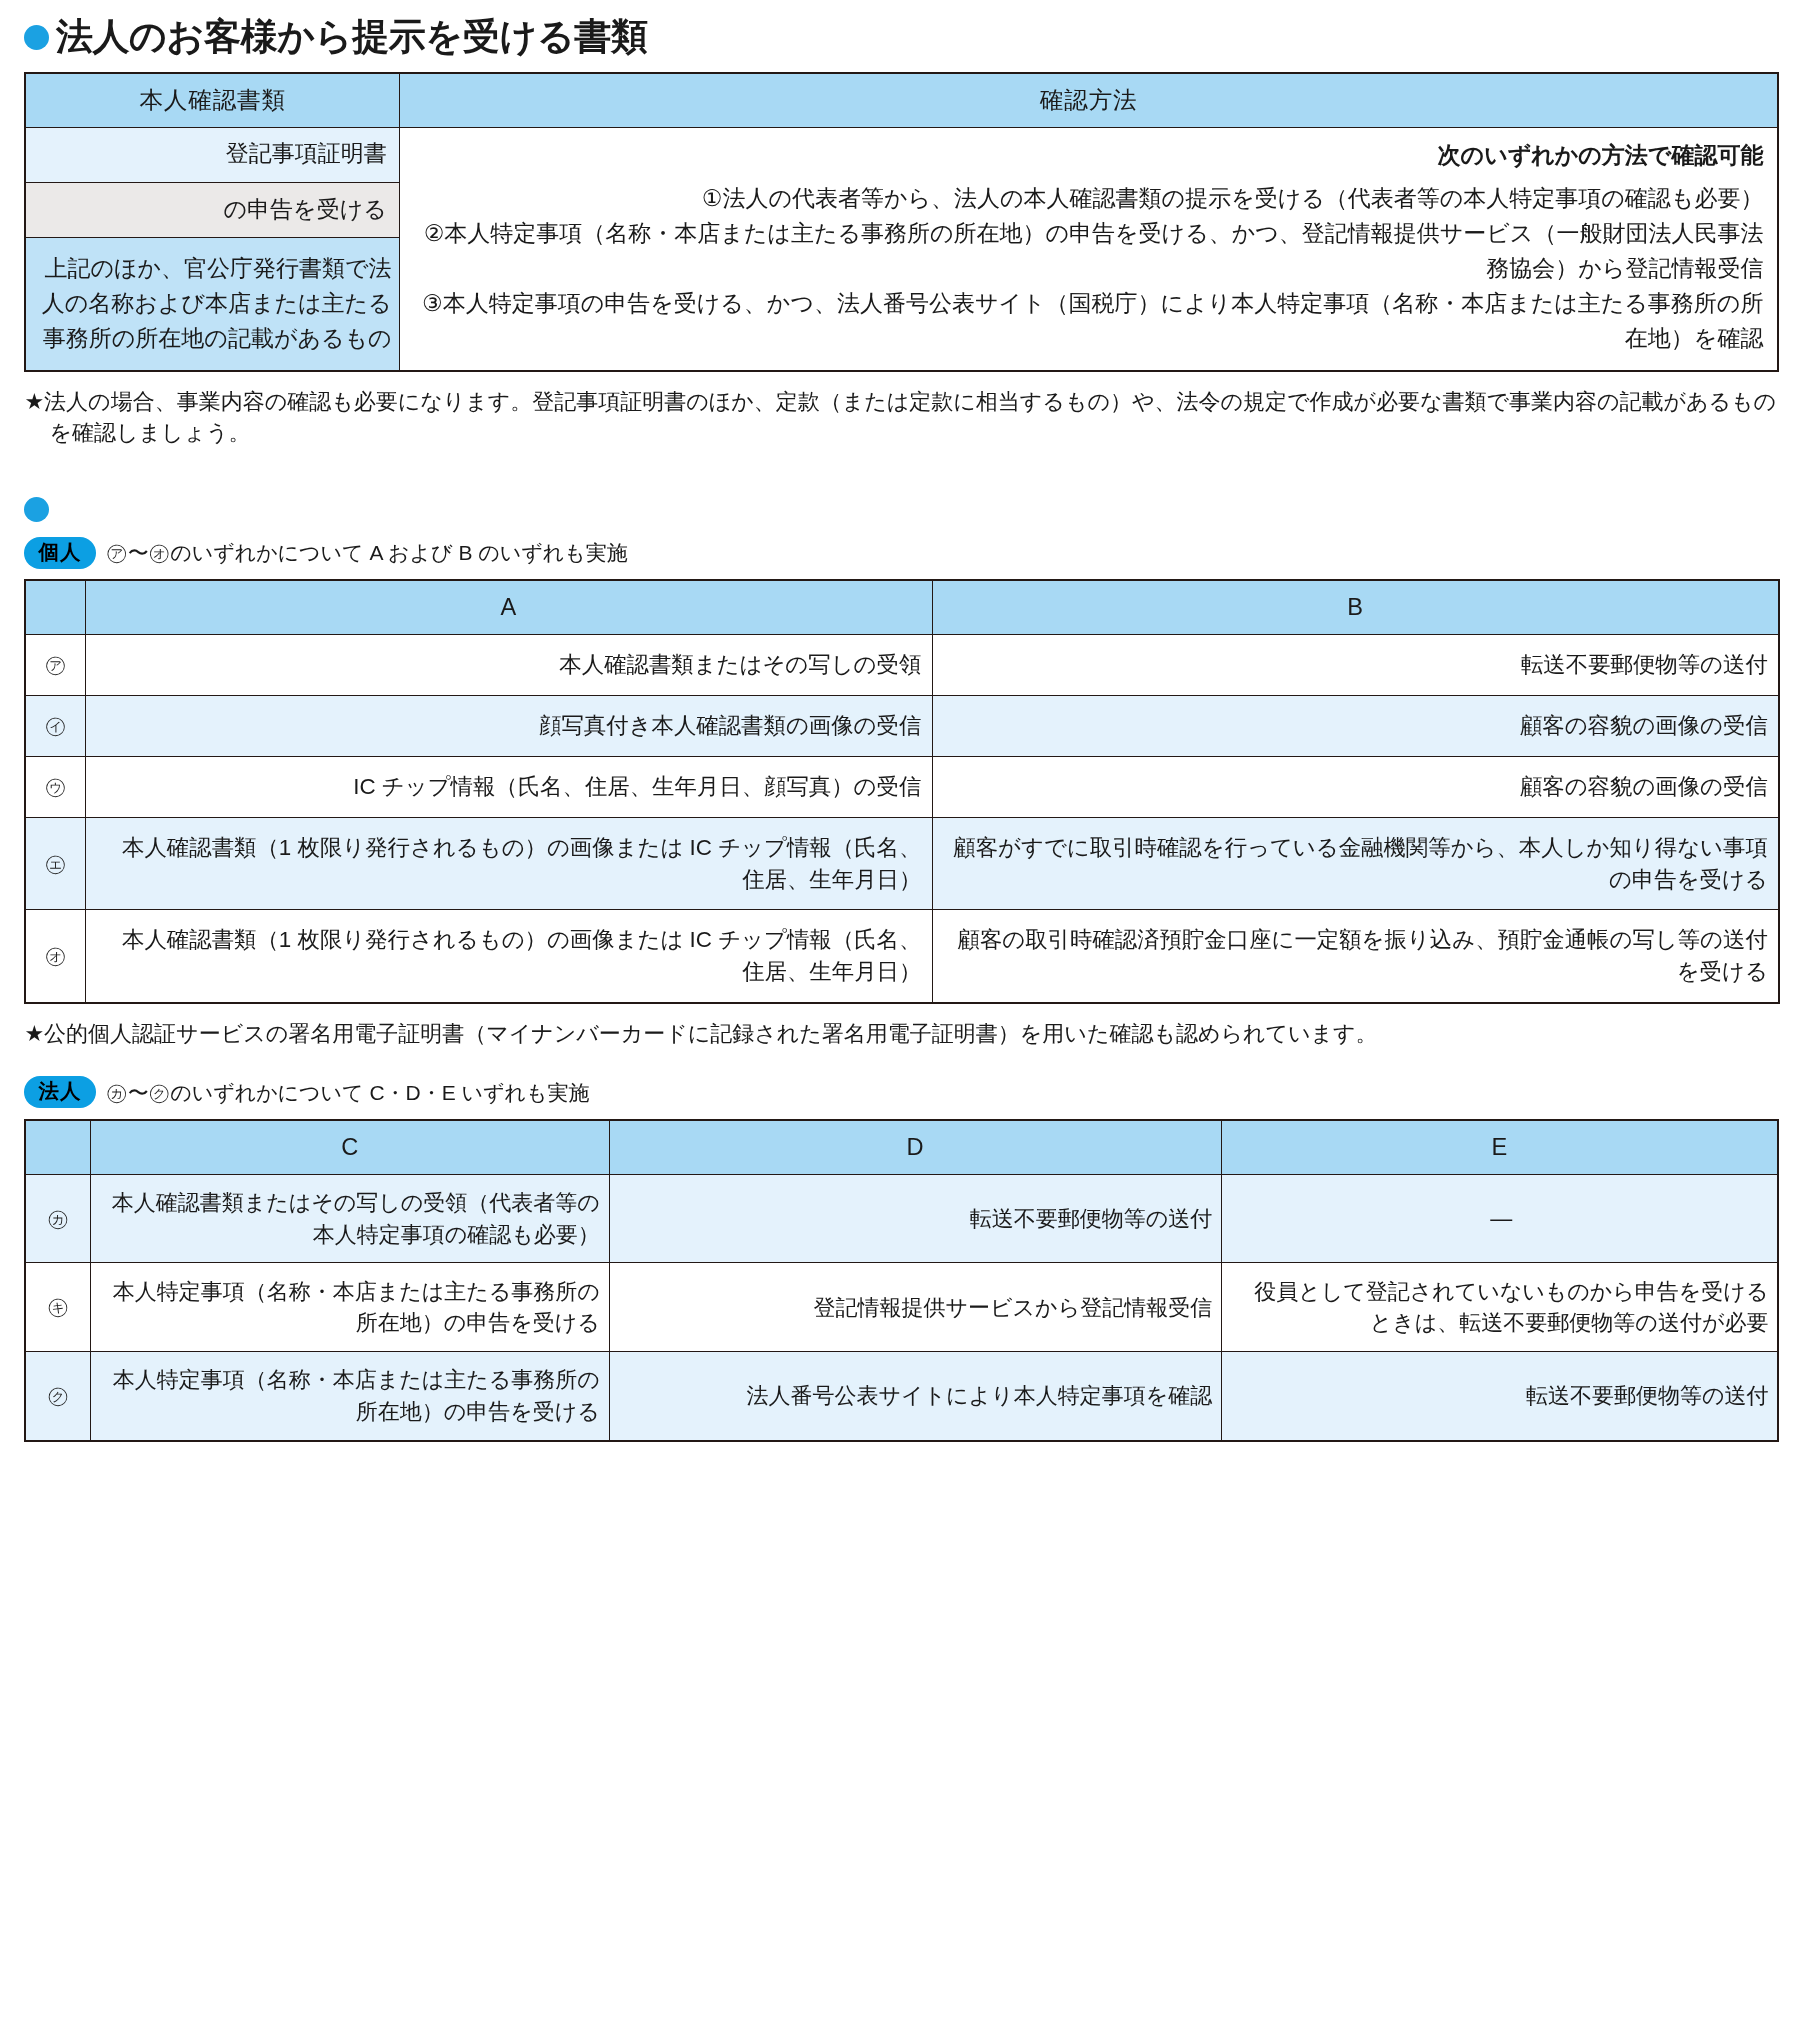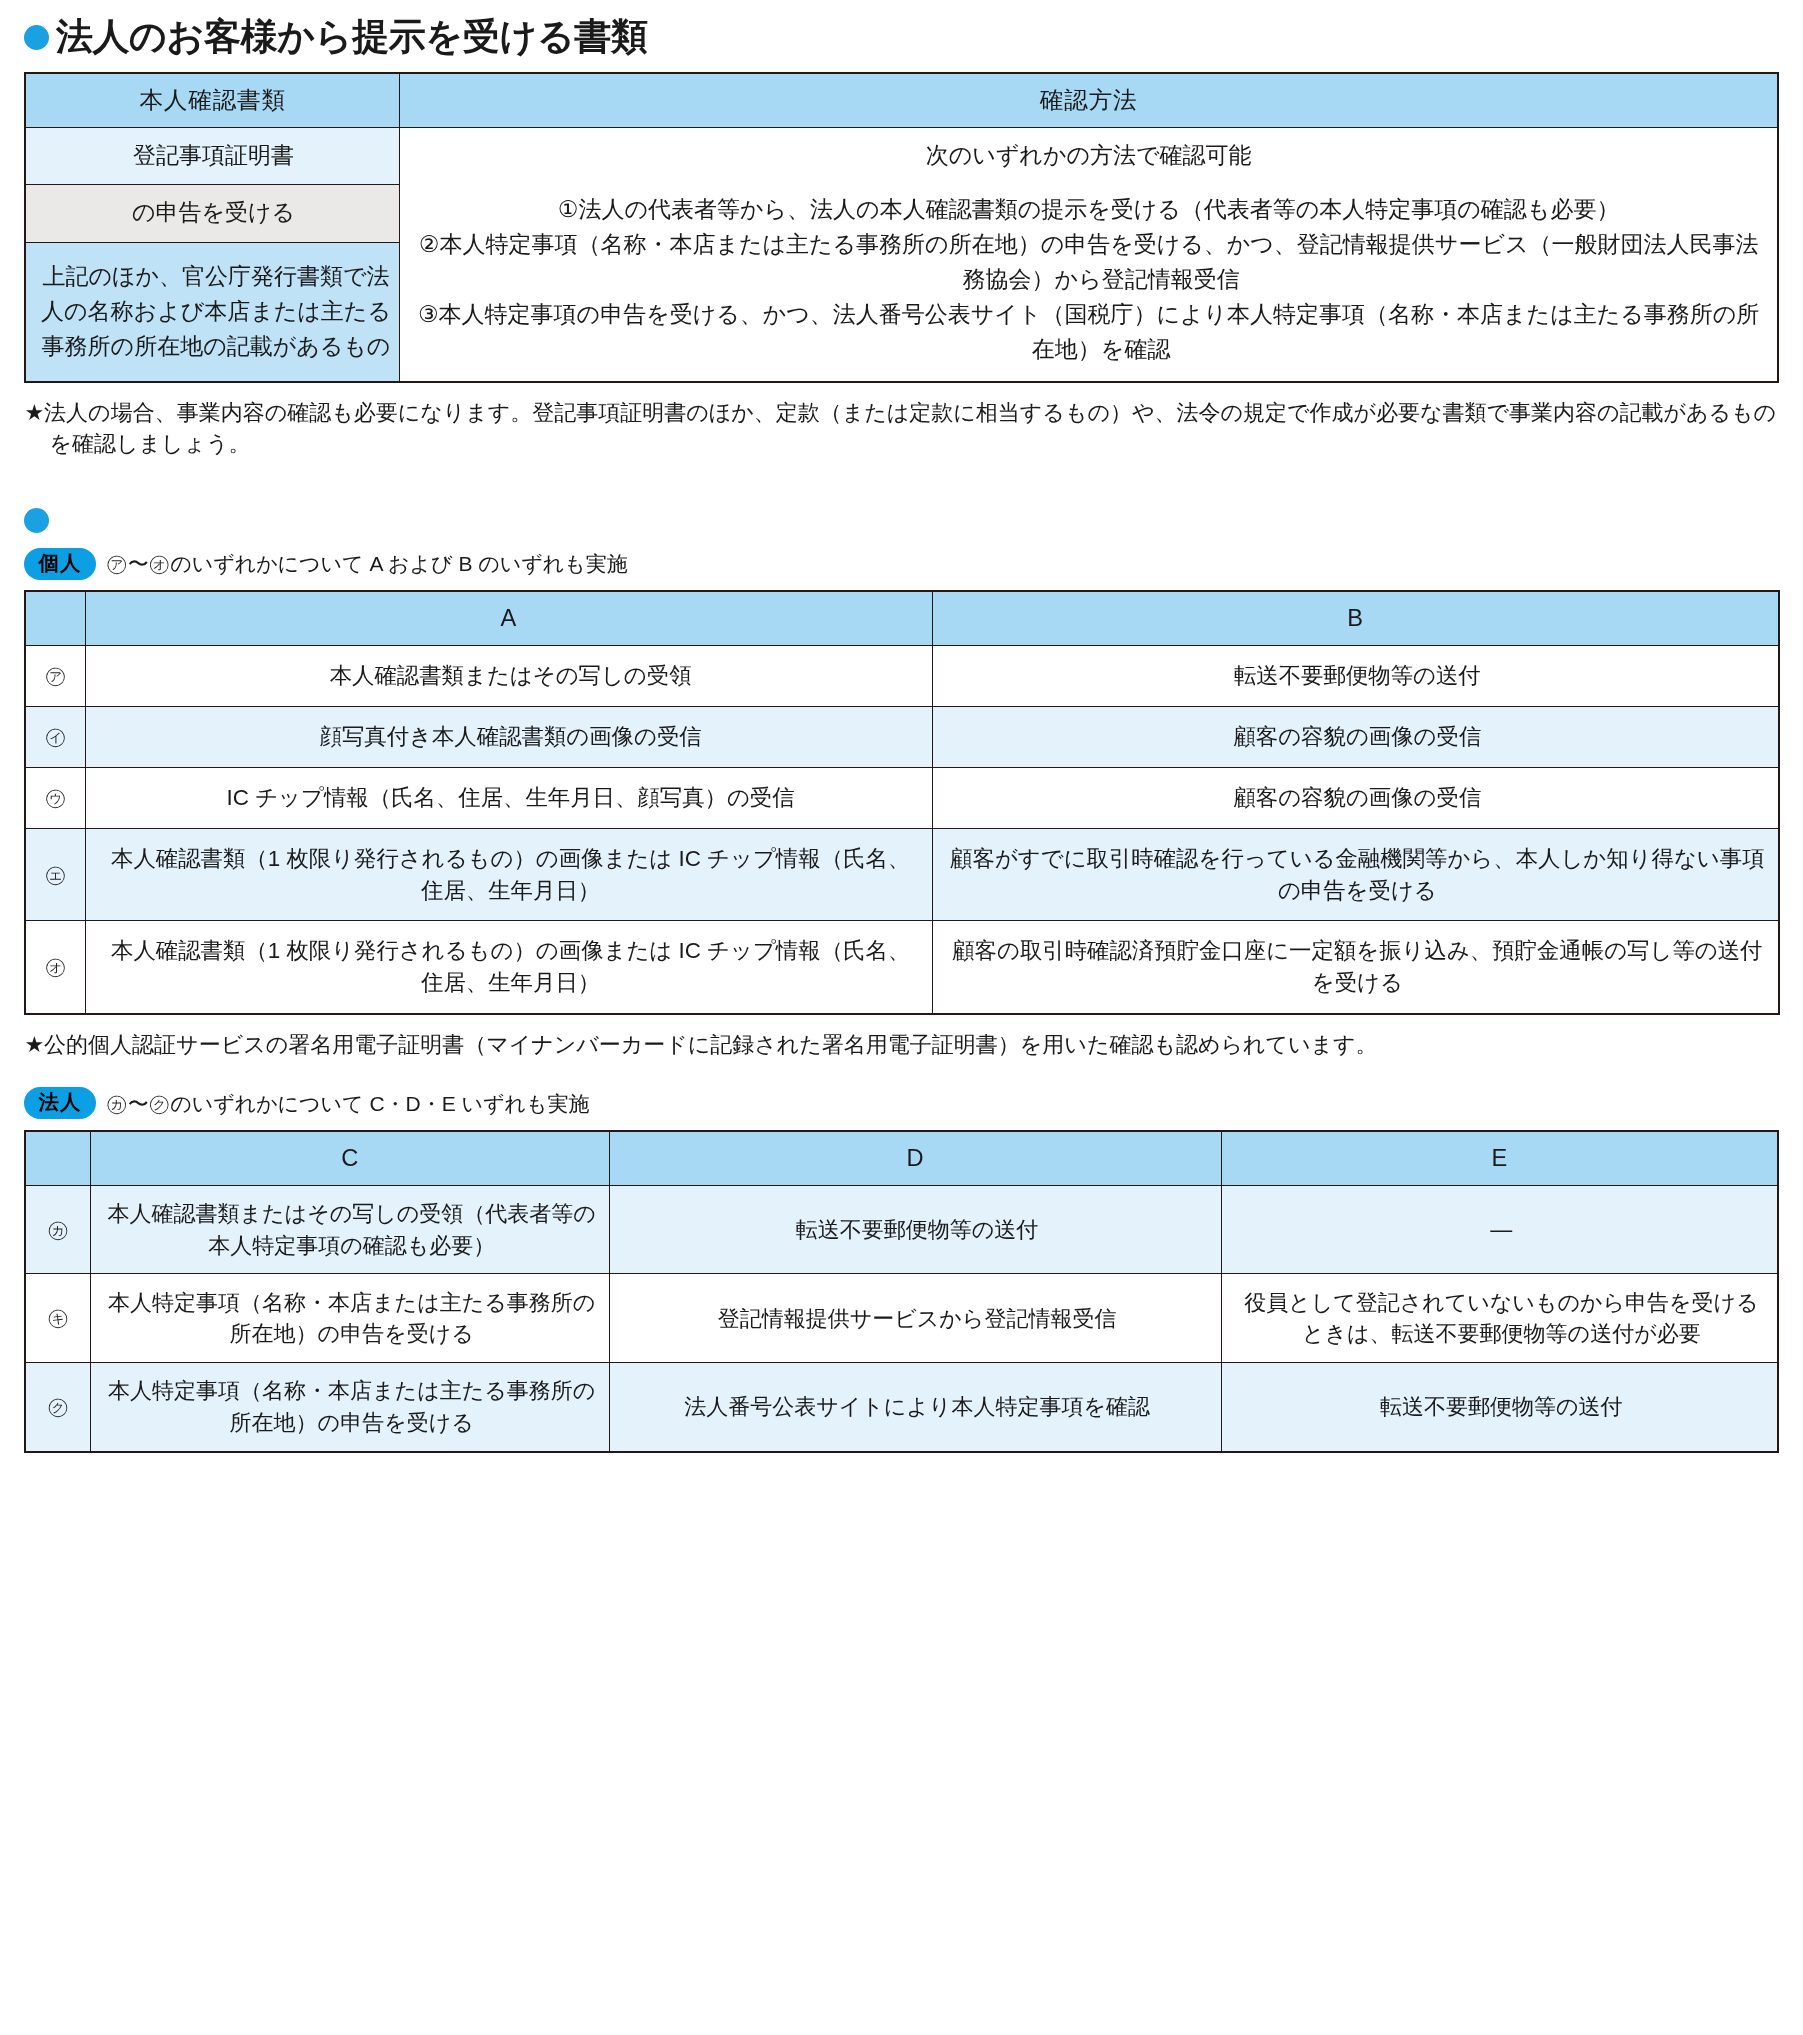--- a/index.html
+++ b/index.html
@@ -46,21 +46,21 @@
     border-collapse: collapse;
     width: 1755px;
     table-layout: fixed;
     border: 2.8px solid #231815;
   }
   table.doc-table td,
   table.doc-table th {
     border: 1.6px solid #231815;
     padding: 0;
     vertical-align: middle;
-    text-align: center;
+    text-align: right;
     font-weight: normal;
   }
   .hdr {
     background: #a8d9f4;
     text-align: center !important;
     font-size: 23.6px;
     font-weight: bold;
     letter-spacing: 0.8px;
     height: 53px;
   }
@@ -79,23 +79,23 @@
     line-height: 1.52;
     padding: 9.8px 7.3px 11.4px 14px;
   }
   .t1 td.method {
     background: #ffffff;
     padding: 10.6px 14px 14px 14px;
     font-size: 23px;
     line-height: 1.52;
   }
   .t1 td.method .lead {
-    font-weight: normal;
+    font-weight: bold;
     display: block;
-    margin-bottom: 19px;
+    margin-bottom: 8px;
   }
   .t1 td.method ol { margin: 0; padding: 0; list-style: none; }
   .t1 td.method li {
     display: block;
     padding-left: 25px;
     text-indent: -25px;
     margin: 0;
   }
 
   

